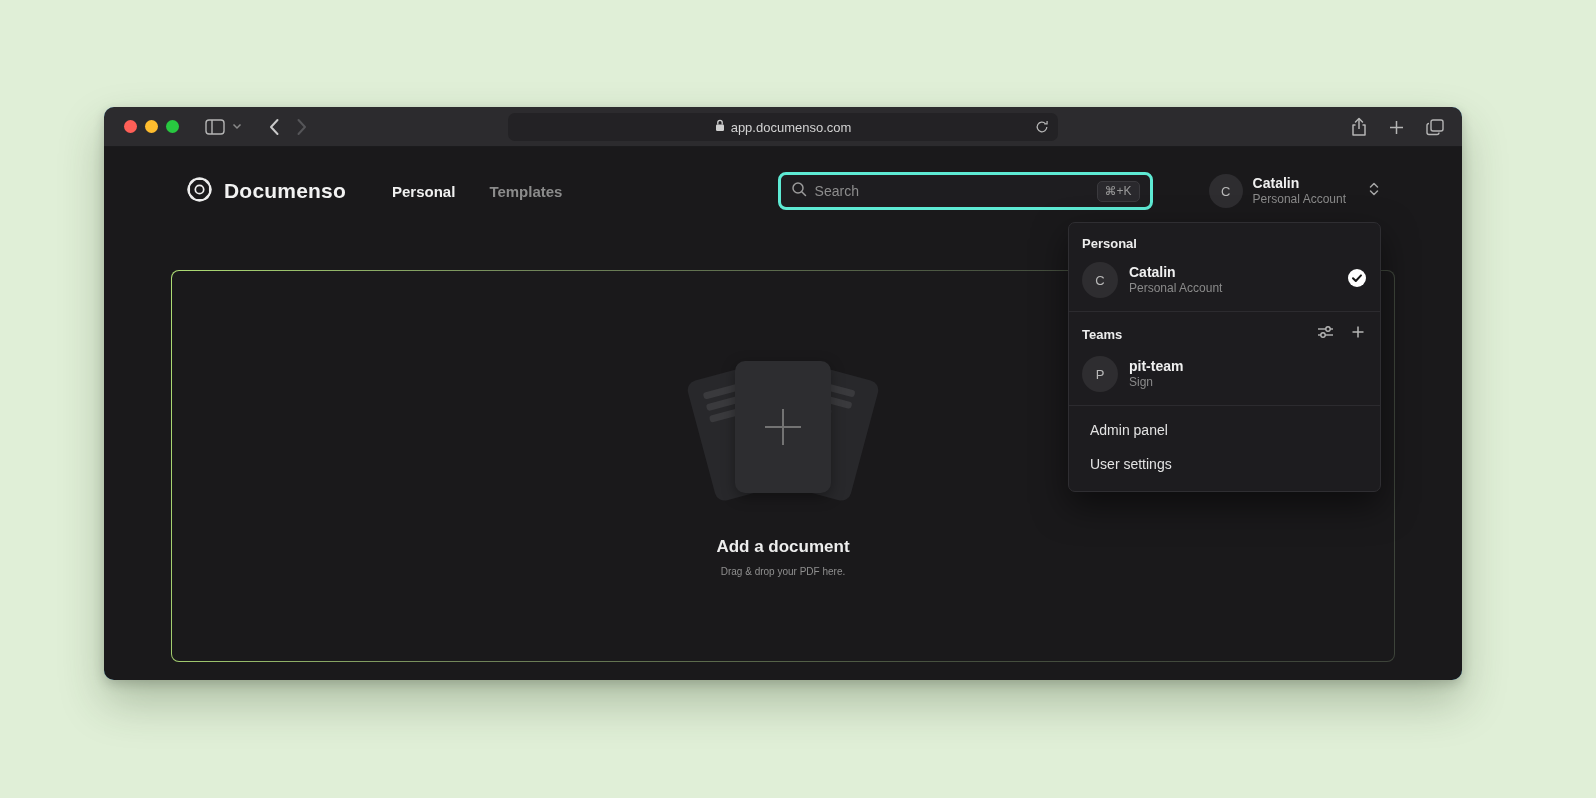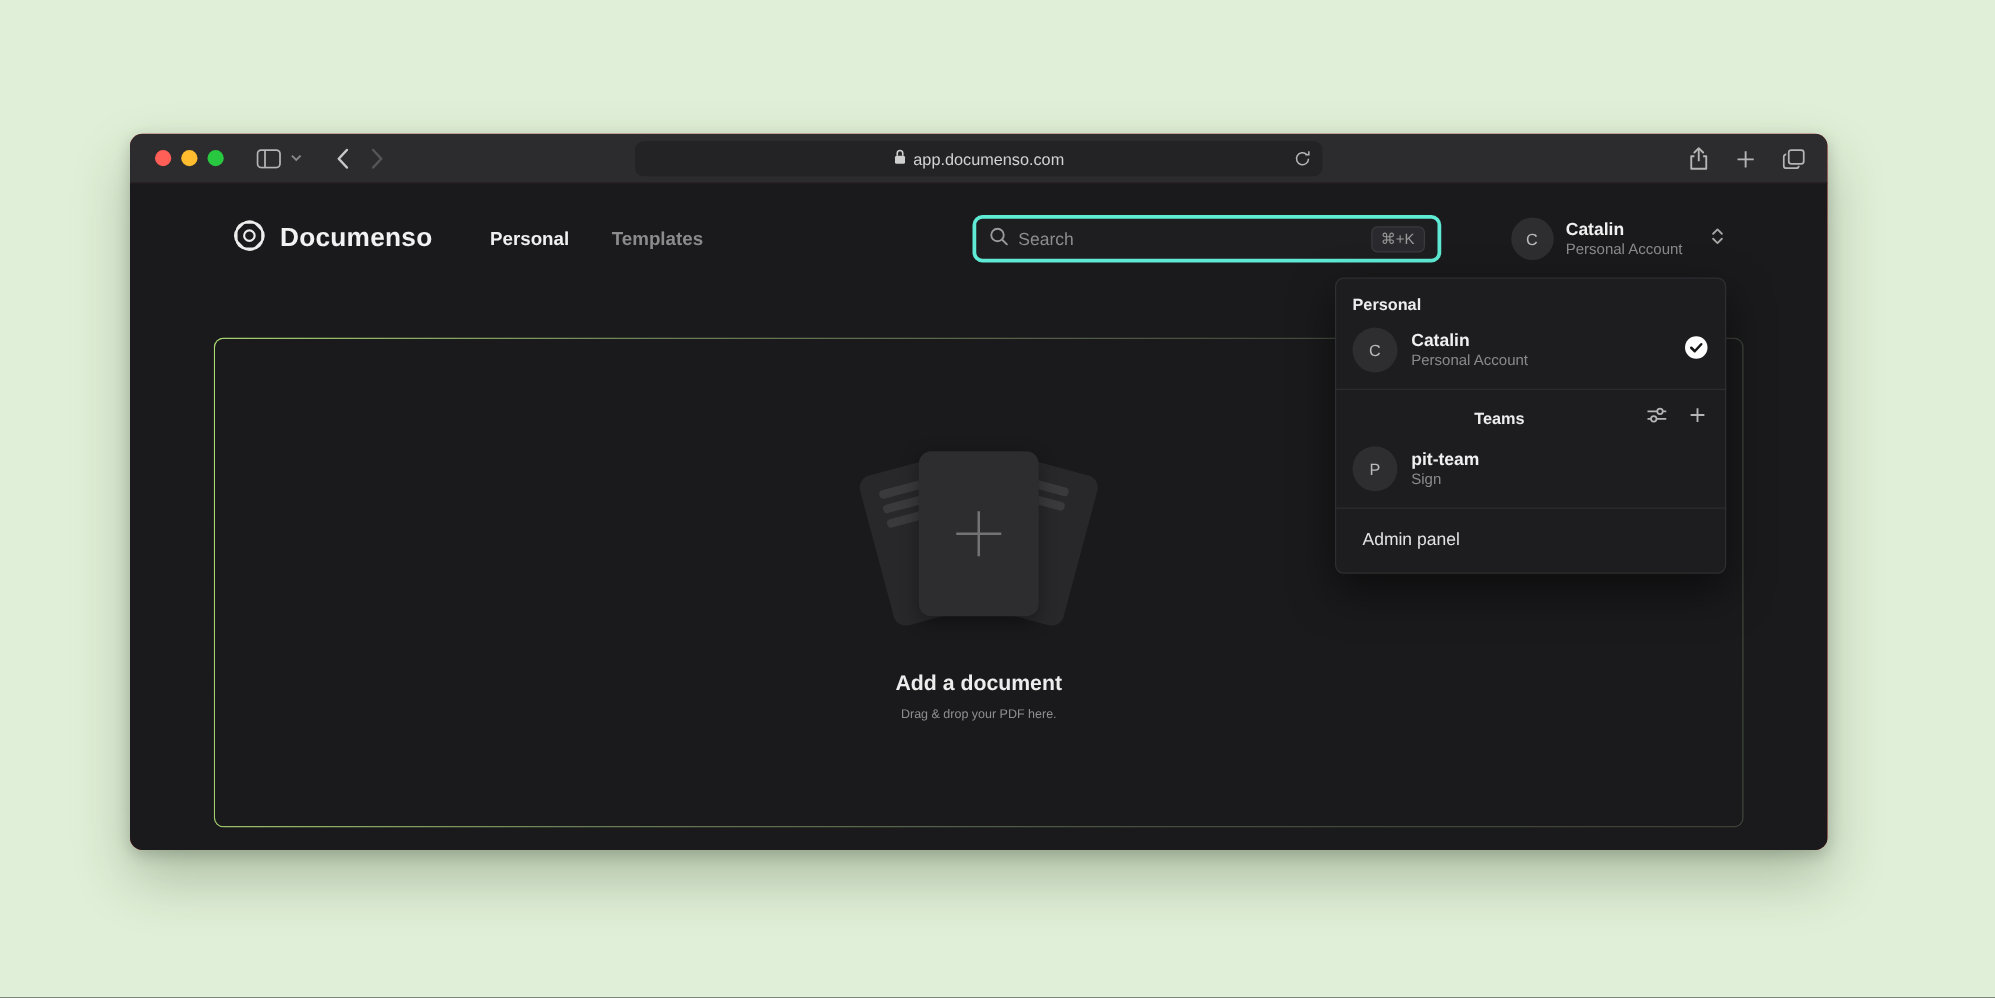--- a/index.html
+++ b/index.html
@@ -10,21 +10,21 @@
     position:relative;
     overflow:hidden;
   }
 
   
   .window {
     position:absolute; left:104px; top:107px;
     width:1358px; height:573px;
     border-radius:10px; overflow:hidden;
     box-shadow:0 22px 45px rgba(40,60,30,.28), 0 4px 12px rgba(0,0,0,.18);
-    background:#b91c1c;
+    background:#7dd3fc;
   }
 
   
   .chrome {
     height:40px; background:#2c2b2e;
     position:relative;
     display:flex; align-items:center;
     padding:0 20px;
     border-bottom:1px solid #1b1b1d;
   }
@@ -104,21 +104,20 @@
     display:flex; align-items:center; gap:11px;
     padding:3px 13px 13px; cursor:pointer;
   }
   .menu-row .texts { line-height:1.3; flex:1; }
   .menu-row .t-name { font-size:14px; font-weight:600; color:#f0f0f0; }
   .menu-row .t-sub { font-size:12px; color:#8a8a8a; }
   .menu-div { height:1px; background:#2c2b2f; }
   .teams-head {
     display:flex; align-items:center;
     padding:13px 15px 10px 13px;
-    text-align:center;
   }
   .teams-head .menu-label-inline { font-size:13px; font-weight:700; color:#ededed; flex:1; }
   .teams-head .icons { display:flex; gap:17px; align-items:center; }
   .menu-actions { padding:7px 0 2px; }
   .menu-action {
     font-size:14px; color:#e3e3e3; padding:9px 21px; cursor:pointer;
   }
   .menu-action.danger { color:#f0544c; }
 
   
@@ -311,20 +310,21 @@
         <div class="avatar md">P</div>
         <div class="texts">
           <div class="t-name">pit-team</div>
           <div class="t-sub">Sign</div>
         </div>
       </div>
       <div class="menu-div"></div>
 
       <div class="menu-actions">
         <div class="menu-action">Admin panel</div>
+        <div class="menu-action">User settings</div>
       </div>
     </div>
 
     <div class="main">
       <div class="dropzone">
         <div class="illus">
           <div class="card card-left">
             <div class="bar" style="top:14px; width:56px;"></div>
             <div class="bar" style="top:26px; width:56px;"></div>
             <div class="bar" style="top:38px; width:38px;"></div>

